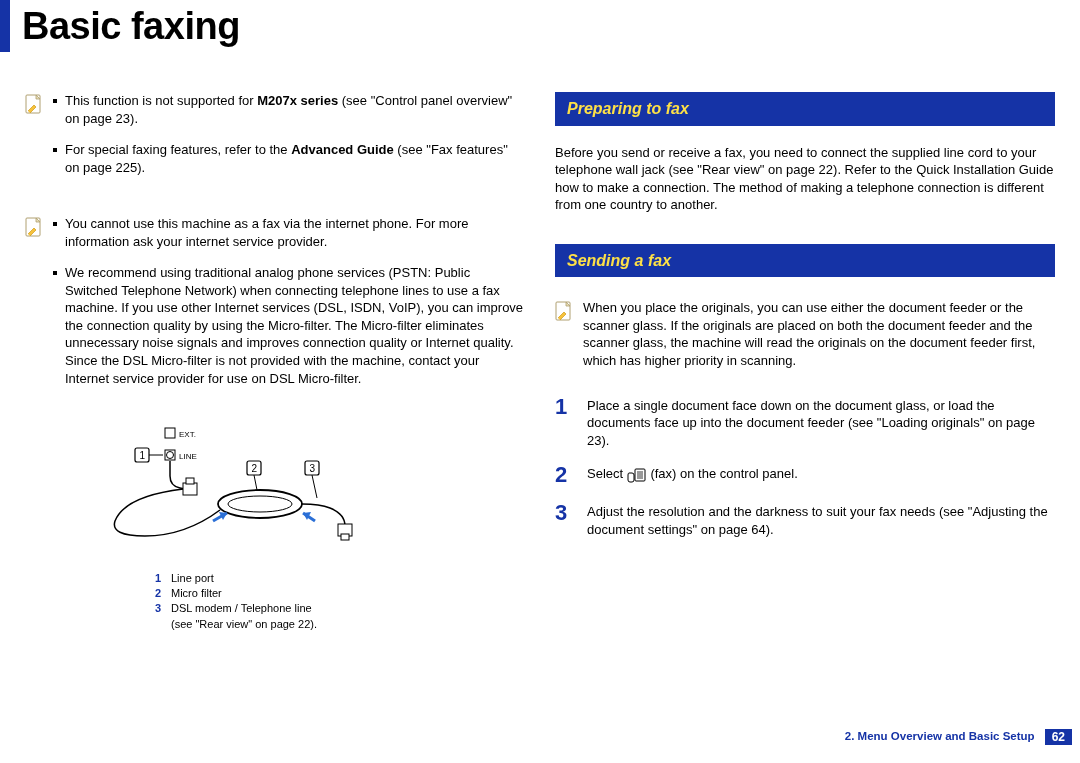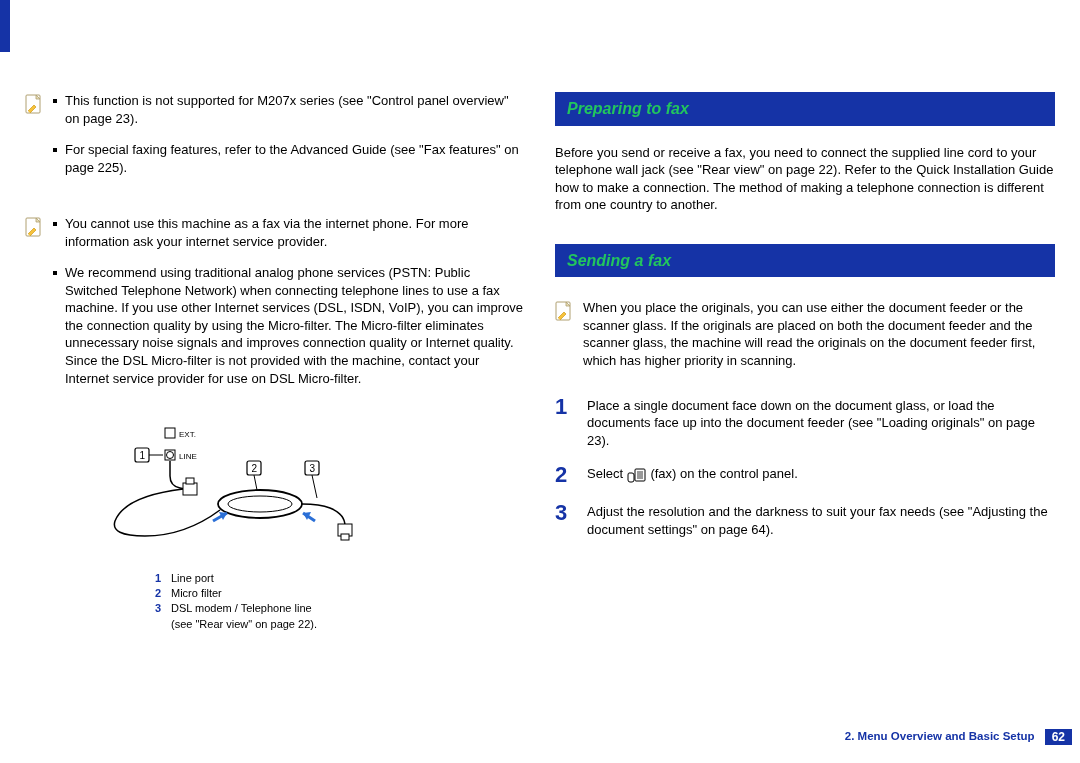--- a/index.html
+++ b/index.html
@@ -55,24 +55,24 @@
   .bullet {
     display: flex;
     gap: 8px;
     margin-bottom: 14px;
   }
   .bullet .dot {
     width: 4px; height: 4px; background: #000; border-radius: 0;
     margin-top: 7px; flex-shrink: 0;
   }
   .bullet .bt { flex: 1; }
-  .bold-inline { font-weight: 400; }
+  .bold-inline { font-weight: 700; }
   .section-bar {
     background: #1533a6;
-    color: #22c55e;
+    color: #fde047;
     font-weight: 700;
     font-size: 16px;
     font-style: italic;
     padding: 6px 12px;
     margin-bottom: 18px;
   }
   .body-text { margin-bottom: 30px; }
   .steps { margin-top: 20px; }
   .step {
     display: flex;
@@ -132,20 +132,21 @@
     font-weight: 700;
     padding: 0 7px;
     font-size: 12px;
   }
 </style>
 </head>
 <body>
 
 <div class="title-bar">
   <div class="title-accent"></div>
+  <h1 class="page-title">Basic faxing</h1>
 </div>
 
 <div class="columns">
 
   <div class="col">
 
     <div class="note-box">
       <div class="note-icon">
         <svg viewBox="0 0 18 22">
             <rect x="1" y="1" width="14" height="18" rx="1" fill="#fff" stroke="#b0a070" stroke-width="1"></rect>

